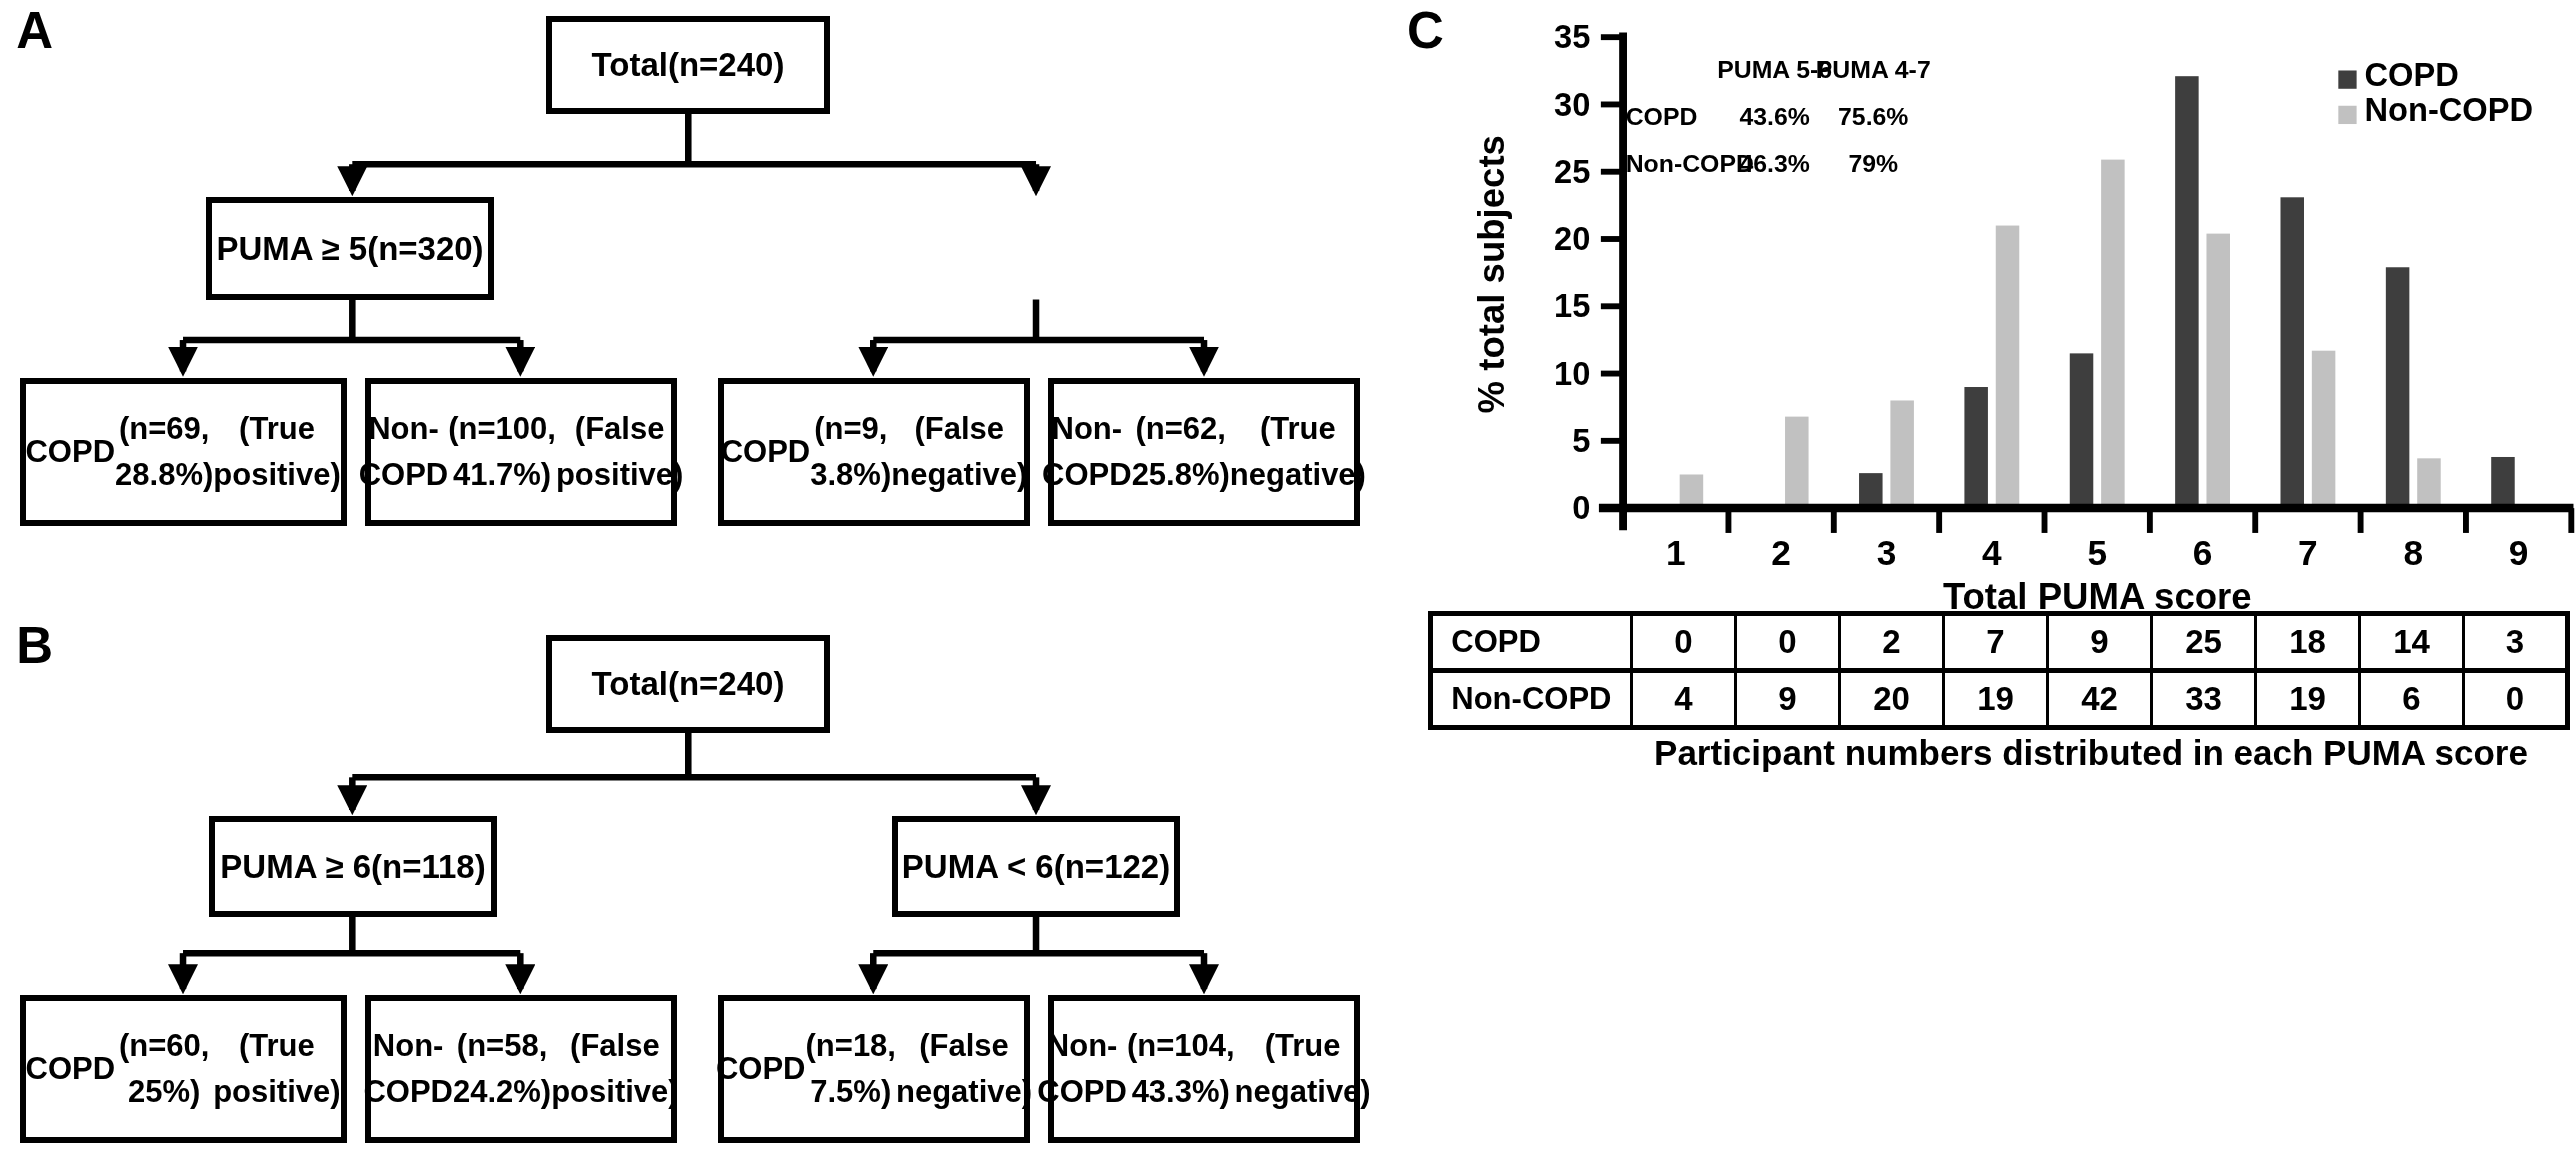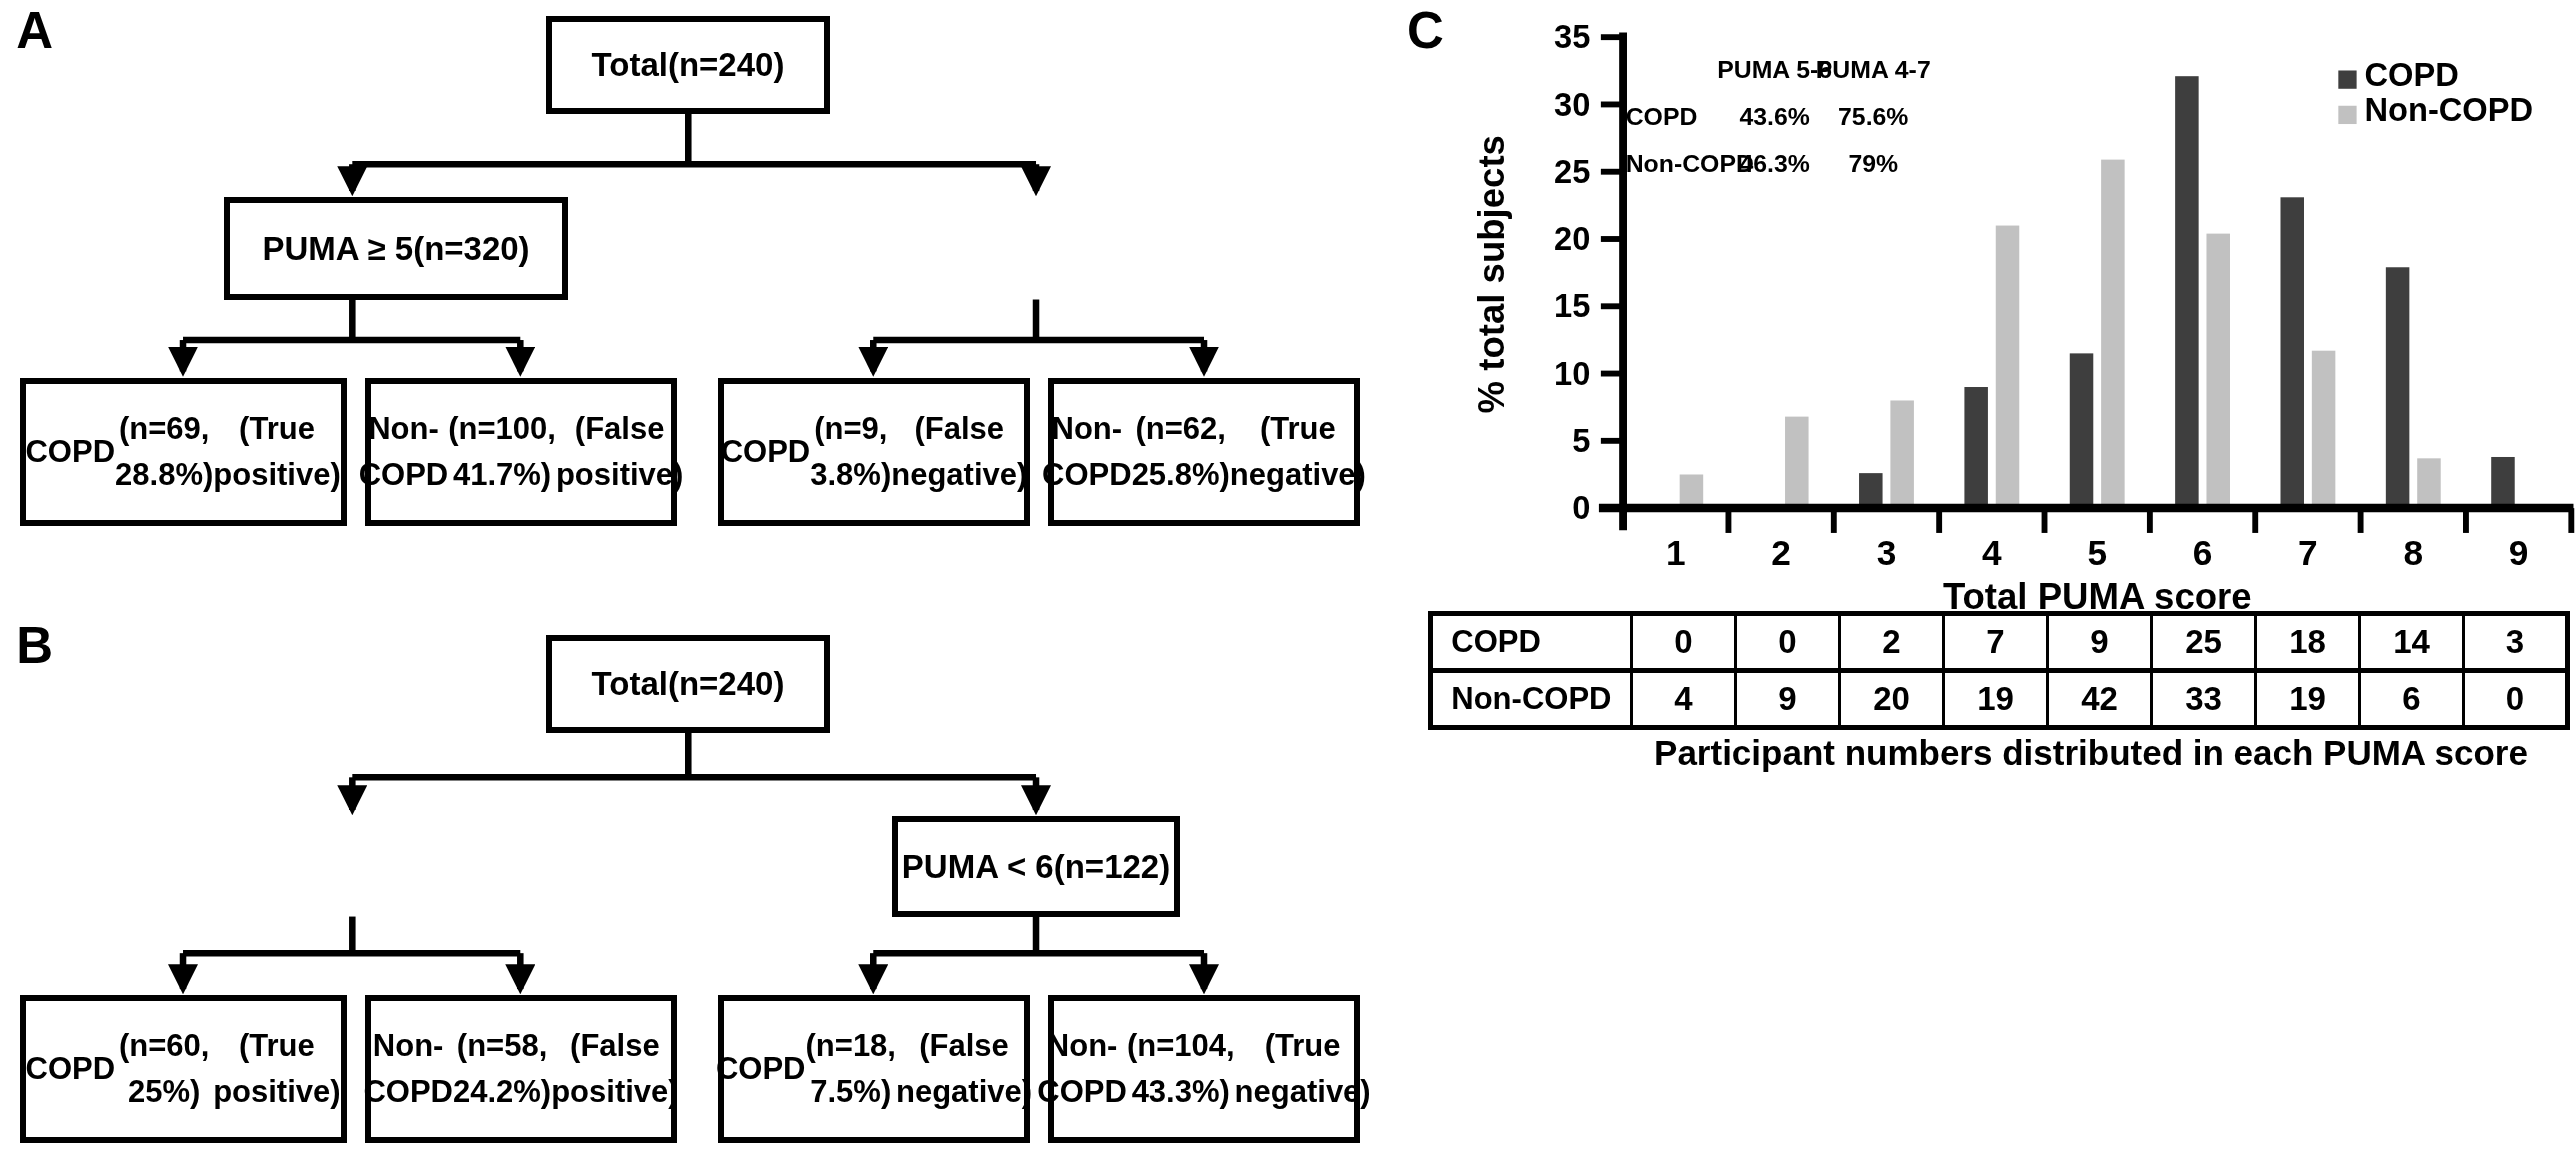--- a/index.html
+++ b/index.html
@@ -78,21 +78,21 @@
       <path d="M1336 1458 H1842"></path>
       <path d="M1336 1458 V1513" marker-end="url(#arrow)"></path>
       <path d="M1842 1458 V1513" marker-end="url(#arrow)"></path>
     </g>
   </svg>
 
   <div class="fc-box two-line" style="left:546px; top:16.3px; width:284px; height:98px">
     <div>Total</div>
     <div>(n=240)</div>
   </div>
-  <div class="fc-box two-line" style="left:224px; top:197px; width:344px; height:103px">
+  <div class="fc-box two-line" style="left:206px; top:197px; width:288px; height:103px">
     <div>PUMA ≥ 5</div>
     <div>(n=320)</div>
   </div>
   <div class="fc-box three-line" style="left:19.6px; top:378px; width:327px; height:148px">
     <div>COPD</div>
     <div>(n=69, 28.8%)</div>
     <div>(True positive)</div>
   </div>
   <div class="fc-box three-line" style="left:365px; top:378px; width:312px; height:148px">
     <div>Non-COPD</div>
@@ -106,20 +106,24 @@
   </div>
   <div class="fc-box three-line" style="left:1048px; top:378px; width:312px; height:148px">
     <div>Non-COPD</div>
     <div>(n=62, 25.8%)</div>
     <div>(True negative)</div>
   </div>
 
   <div class="fc-box two-line" style="left:546px; top:635px; width:284px; height:98px">
     <div>Total</div>
     <div>(n=240)</div>
+  </div>
+  <div class="fc-box two-line" style="left:209px; top:816px; width:288px; height:101px">
+    <div>PUMA ≥ 6</div>
+    <div>(n=118)</div>
   </div>
   <div class="fc-box two-line" style="left:892px; top:816px; width:288px; height:101px">
     <div>PUMA &lt; 6</div>
     <div>(n=122)</div>
   </div>
   <div class="fc-box three-line" style="left:19.6px; top:995px; width:327px; height:148px">
     <div>COPD</div>
     <div>(n=60, 25%)</div>
     <div>(True positive)</div>
   </div>

